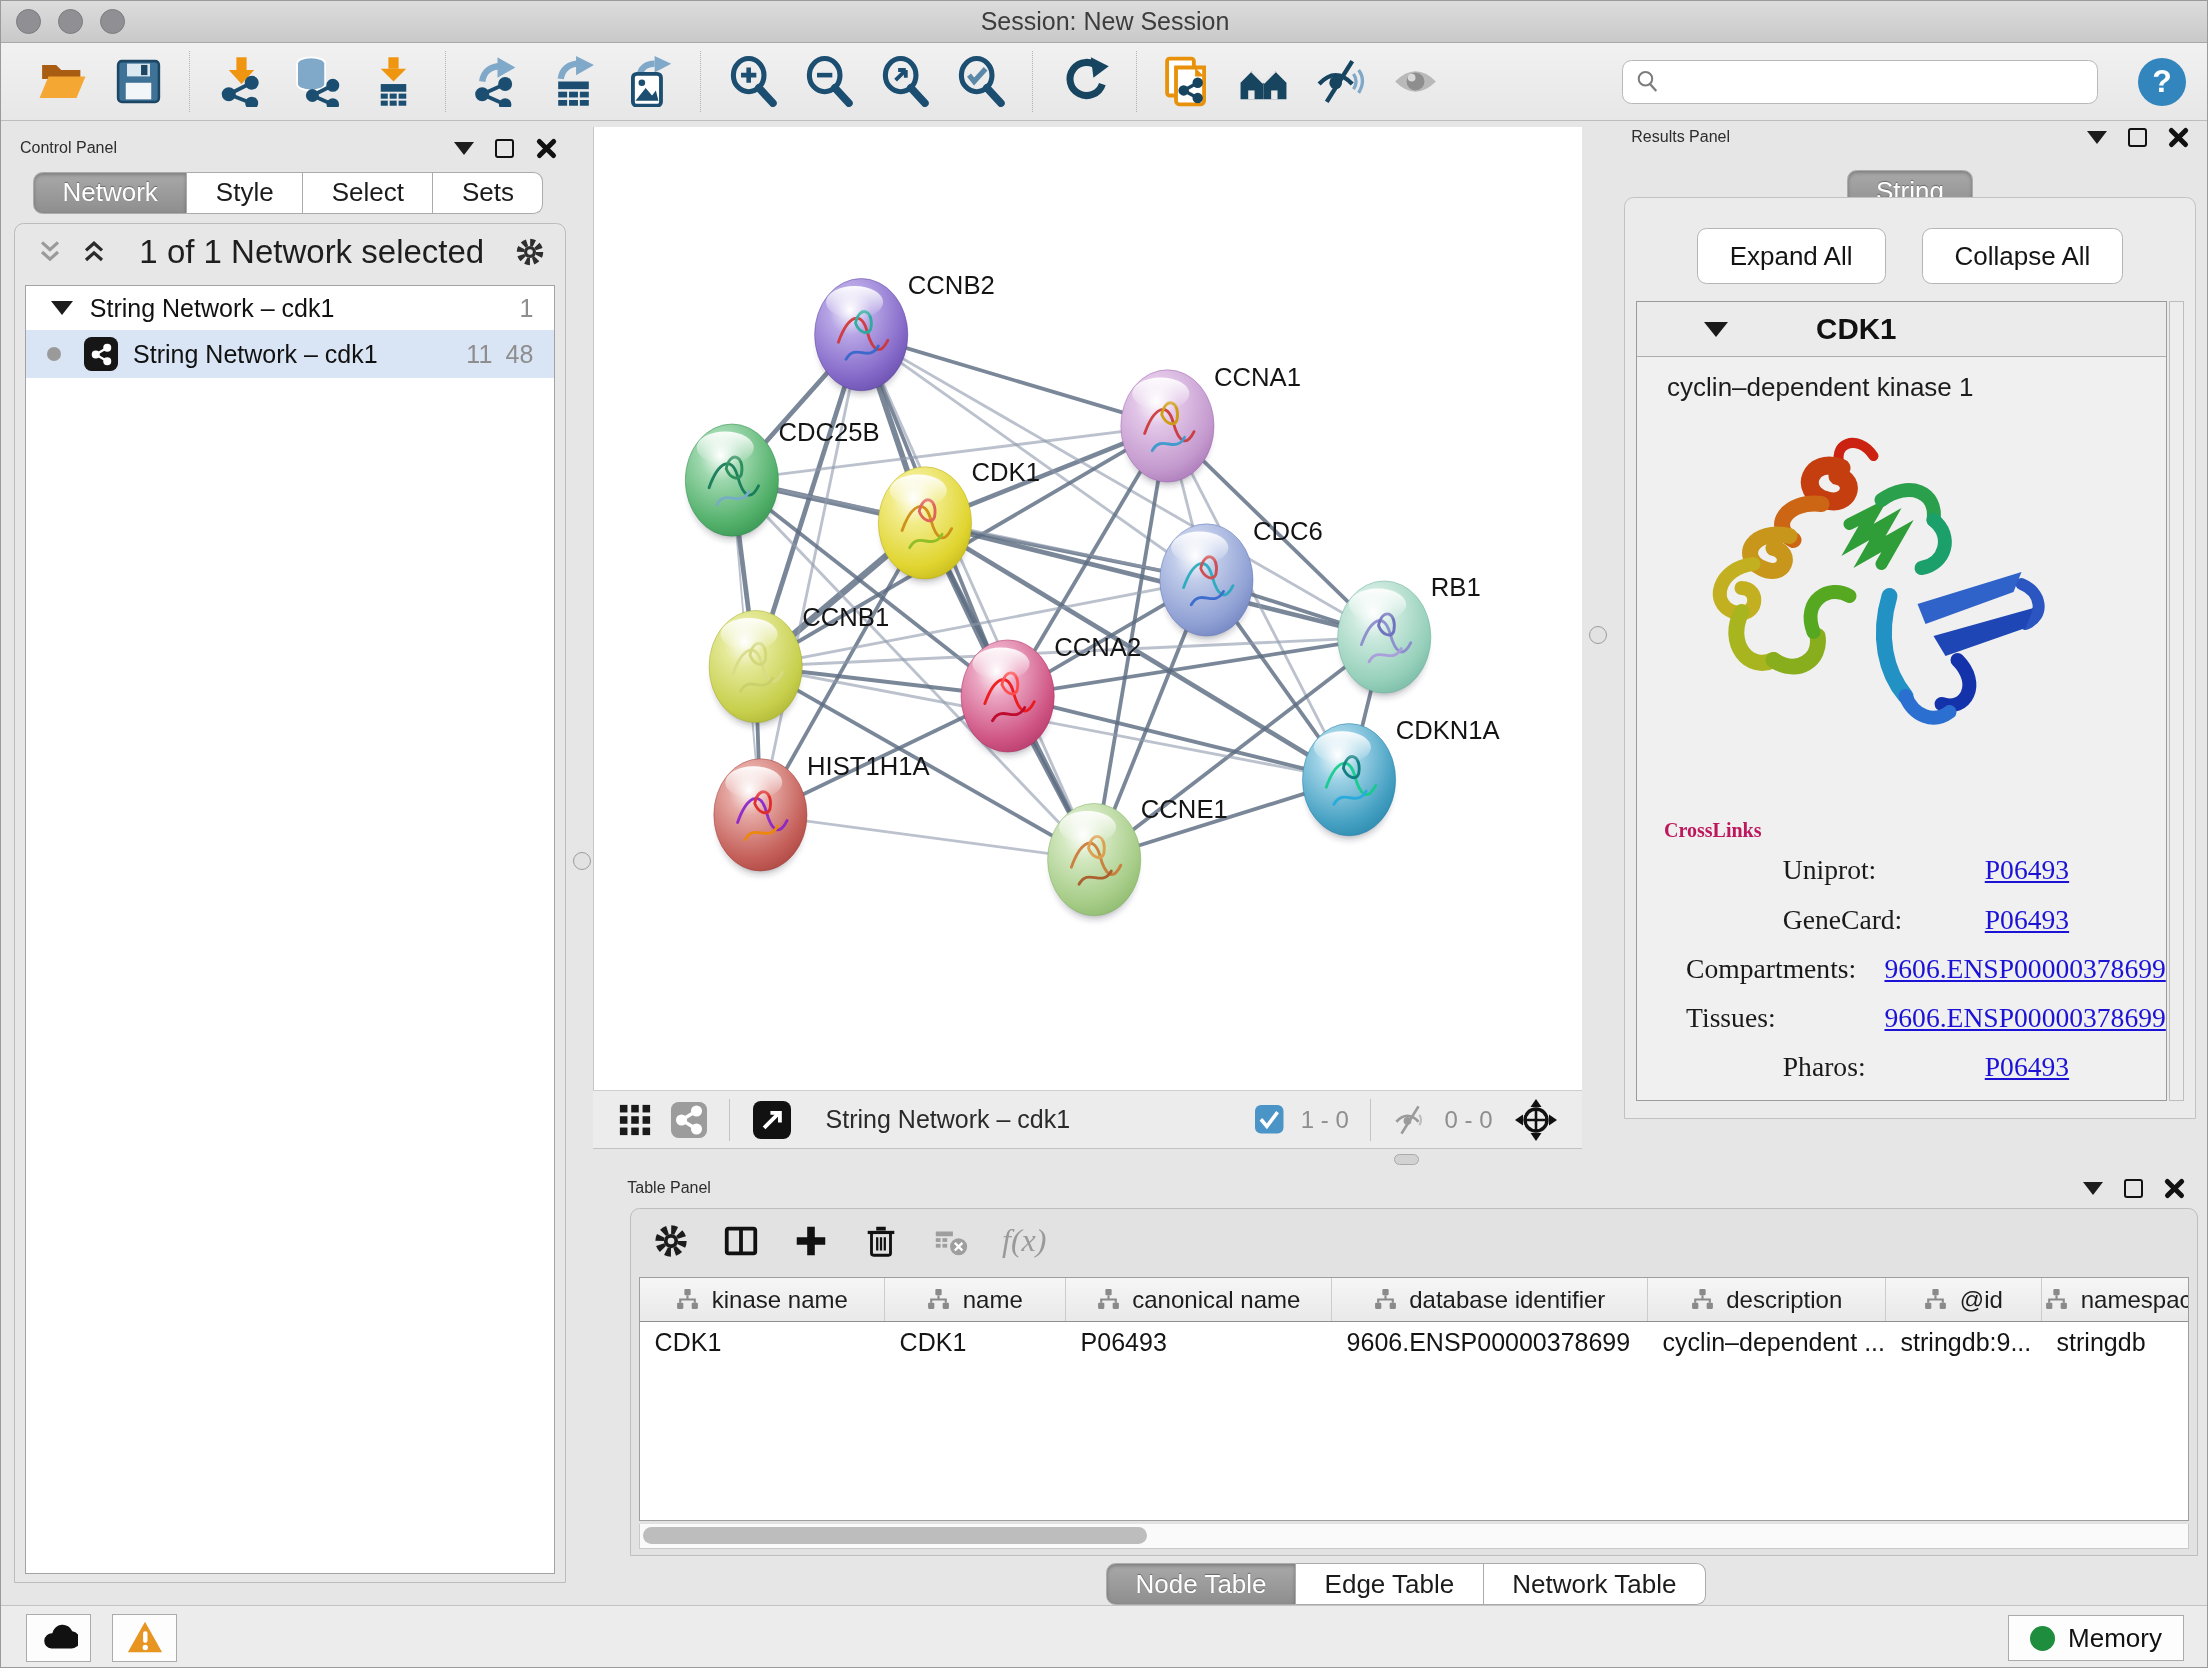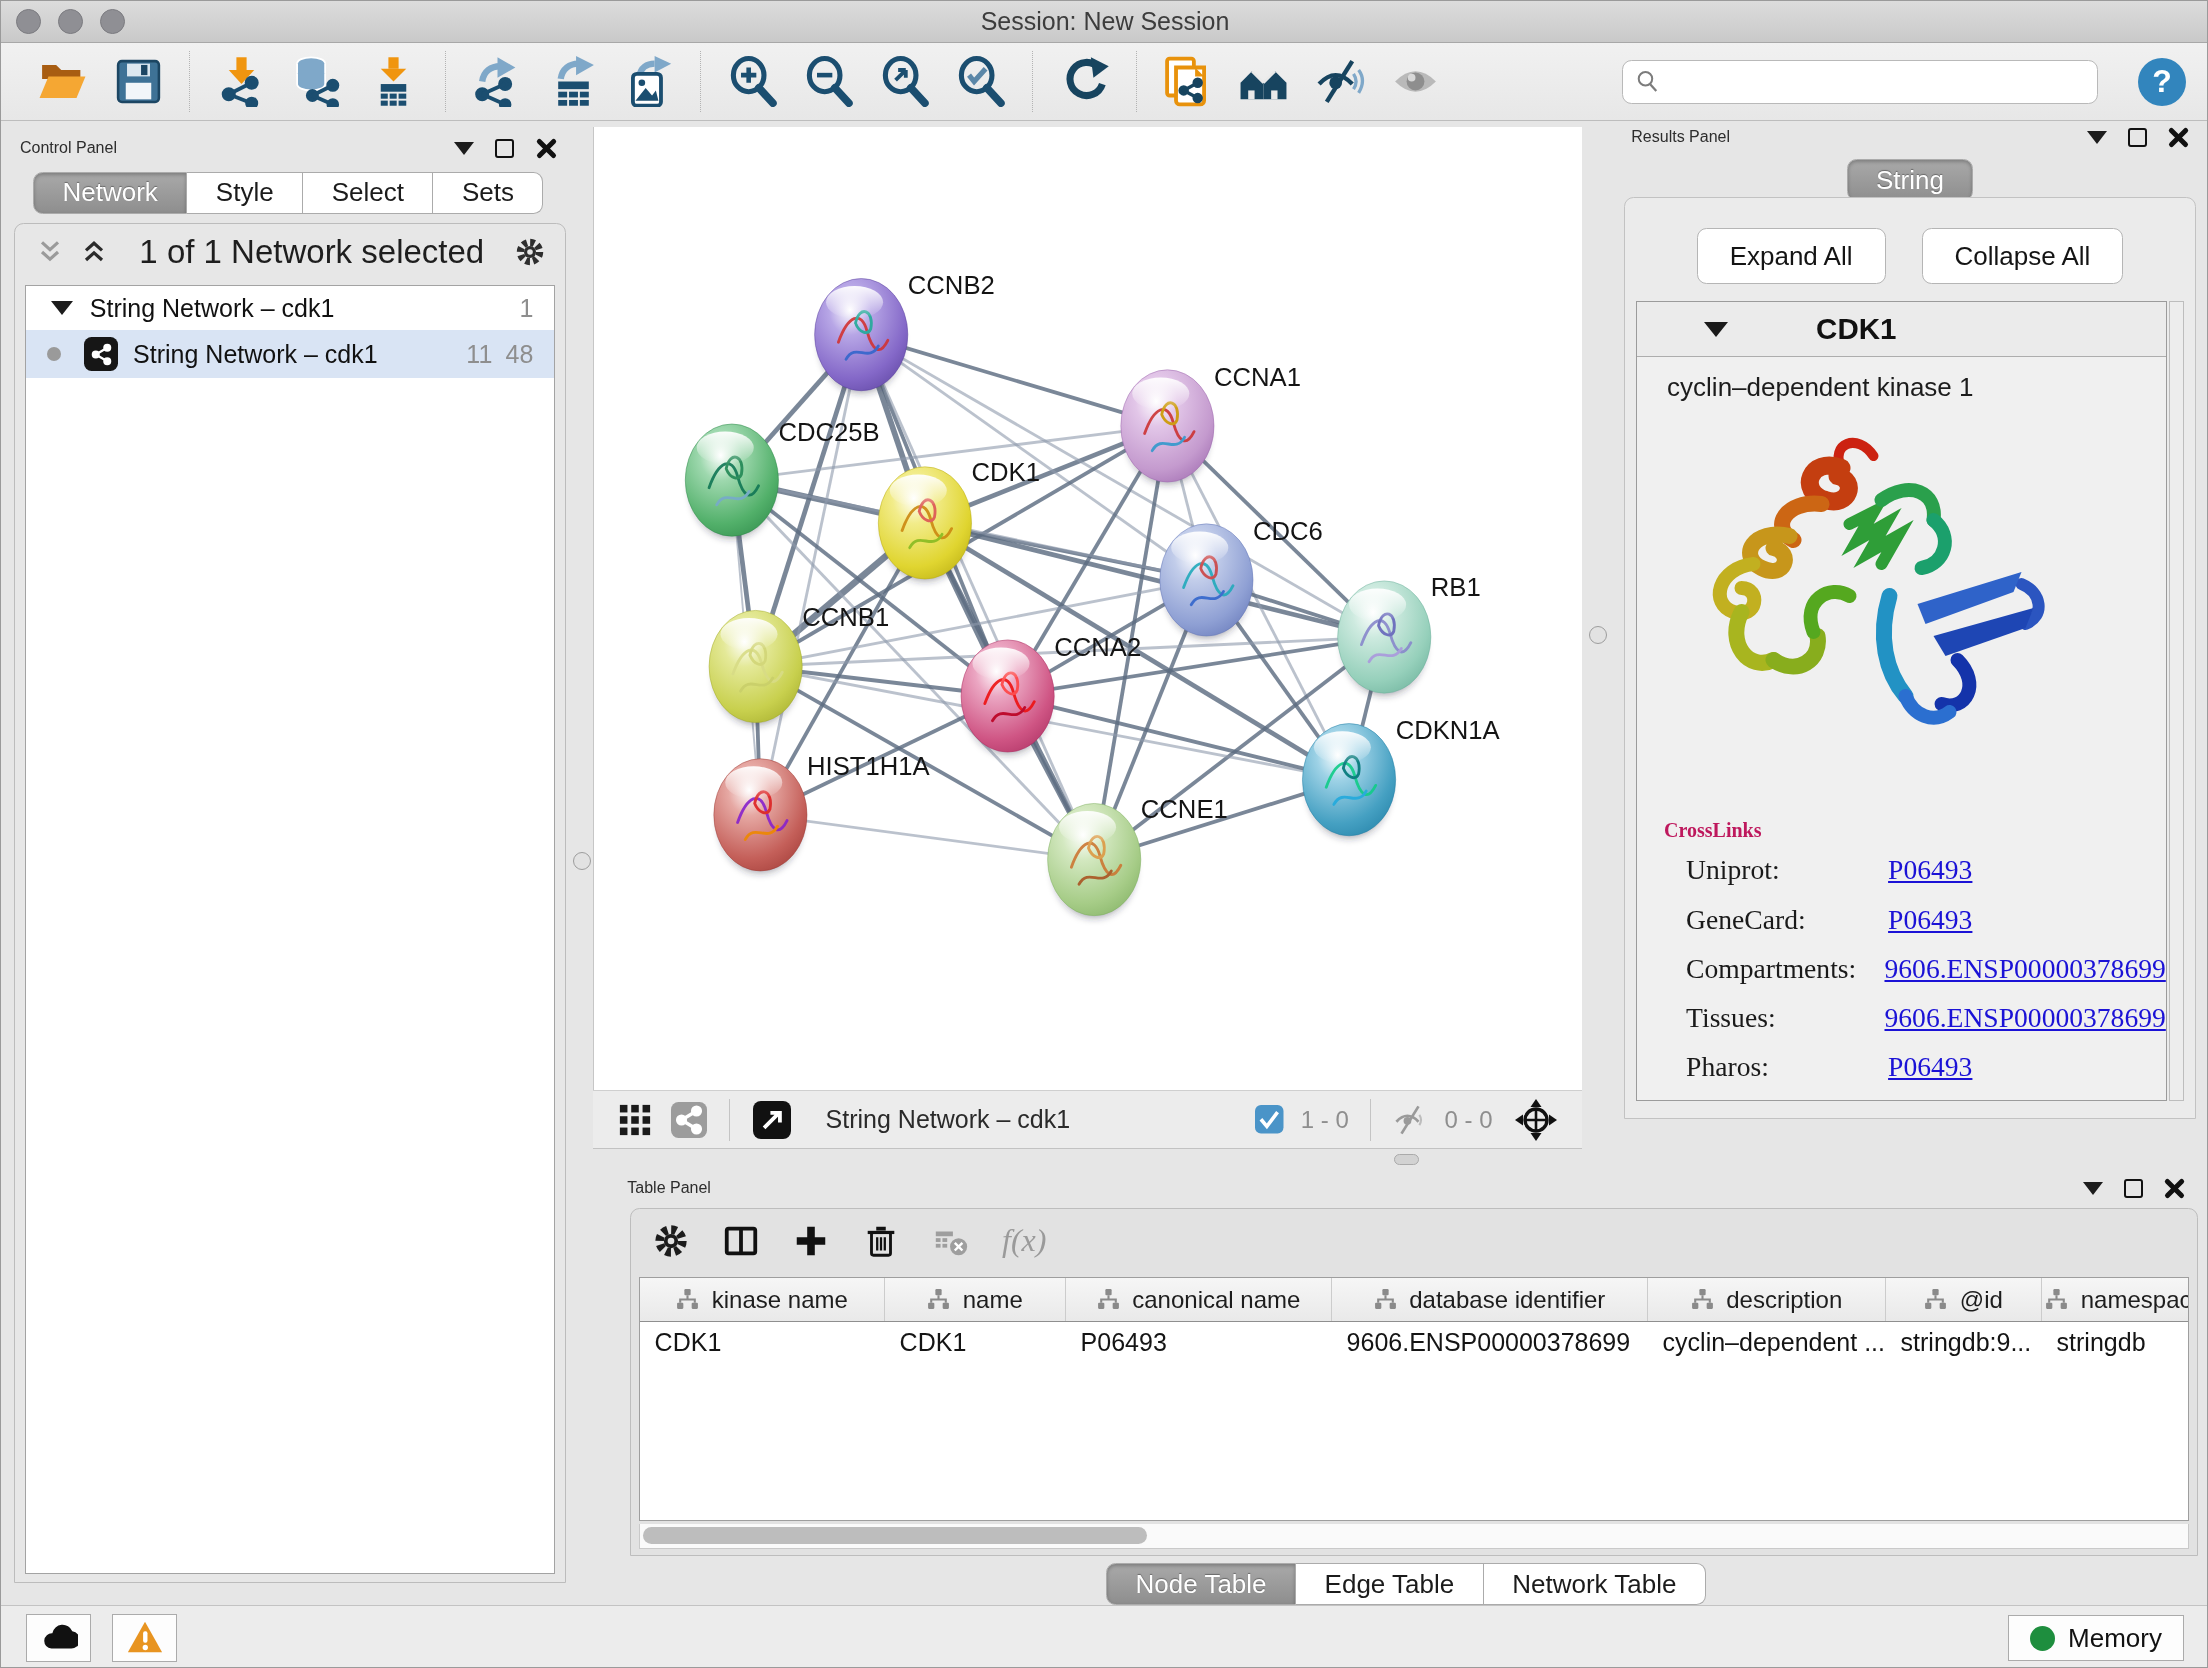--- a/index.html
+++ b/index.html
@@ -82,41 +82,41 @@
   .ns-sep { height:42px; border-left:1px solid #c4c4c4; margin:0 13.3px; }
   .ns-name { font-size:25px; color:#2a2a2a; margin-left:25px; }
   .ns-count { font-size:24px; color:#8e8e8e; margin:0 7.6px; }
   .splitter-dot { position:absolute; left:1393px; top:1153px; width:25px; height:10.5px; border-radius:5.7px;
     background:#d2d2d2; border:1px solid #aaa; }
   .v-handle { position:absolute; width:18px; height:18px; border-radius:50%; background:#e2e2e2; border:1px solid #9d9d9d; }
 
   
   .results-panel { position:absolute; left:1617px; top:120px; width:584px; height:1021px; }
   .results-panel .panel-head { padding:0 13.3px; }
-  .rp-tabs { display:flex; justify-content:center; margin-top:6px; }
+  .rp-tabs { display:flex; justify-content:center; margin-top:17px; }
   .rp-tabs .seg-tab { border-radius:9.5px; }
   .rp-box { position:absolute; left:5.7px; top:76px; right:5.7px; bottom:23px;
     background:#ebebeb; border:1px solid #c2c2c2; border-radius:9.5px 9.5px 0 0; }
   .rp-buttons { display:flex; justify-content:center; gap:36px; margin-top:30px; }
   .rp-btn { height:56px; padding:0 32px; background:#fff; border:1px solid #b5b5b5; border-radius:9.5px;
     font-size:26px; color:#141414; display:flex; align-items:center; }
   .gene-card { position:absolute; left:11.4px; top:103px; right:28.5px; bottom:17px;
     border:1.9px solid #9b9b9b; background:#f0f0f0; }
   .rp-scroll { position:absolute; top:103px; right:11.4px; bottom:17px; width:15px;
     background:#ededed; border:1px solid #bdbdbd; }
   .gene-head { height:55px; background:#ebebeb; border-bottom:1px solid #adadad;
     display:flex; align-items:center; }
   .gene-head .tri { width:0; height:0; border-left:12.4px solid transparent; border-right:12.4px solid transparent;
     border-top:15px solid #1a1a1a; margin-left:67px; }
   .gene-symbol { font-size:29.5px; font-weight:bold; color:#111; margin-left:88px; }
   .gene-desc { font-size:26px; color:#1c1c1c; padding:15px 0 0 30px; }
   .protein { display:block; margin:17px auto 0 auto; }
   .xl-heading { font-family:Liberation Serif, serif; font-weight:bold; font-size:20px; color:#be185d;
     padding:19px 0 3.8px 27px; }
-  .xl-row { display:flex; padding:8.6px 0 8.6px 49px; font-family:"Liberation Serif", serif; font-size:27.6px; }
+  .xl-row { display:flex; padding:8.6px 0 8.6px 49px; font-family:"Liberation Serif", serif; font-size:27.6px;justify-content:center; }
   .xl-label { width:202px; color:#1a1a1a; }
   .xl-link { color:#1b12d6; text-decoration:underline; }
 
   
   .table-panel { position:absolute; left:613px; top:1169px; width:1584px; height:435px; }
   .table-panel .panel-head { padding:0 13.3px; height:36px; }
   .tp-box { position:absolute; left:16px; top:38px; right:0; height:348px;
     background:#e2e2e2; border:1px solid #bdbdbd; border-radius:9.5px 9.5px 0 0; }
   .tp-toolbar { height:63px; display:flex; align-items:center; padding:0 21px; gap:32px; }
   .tp-toolbar svg { width:38px; height:38px; }

